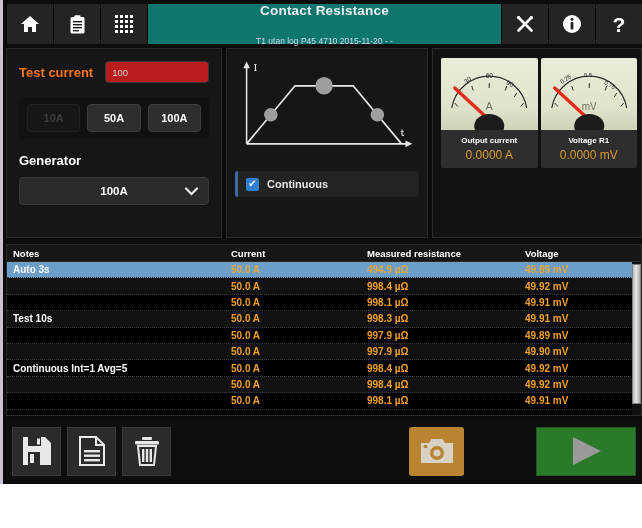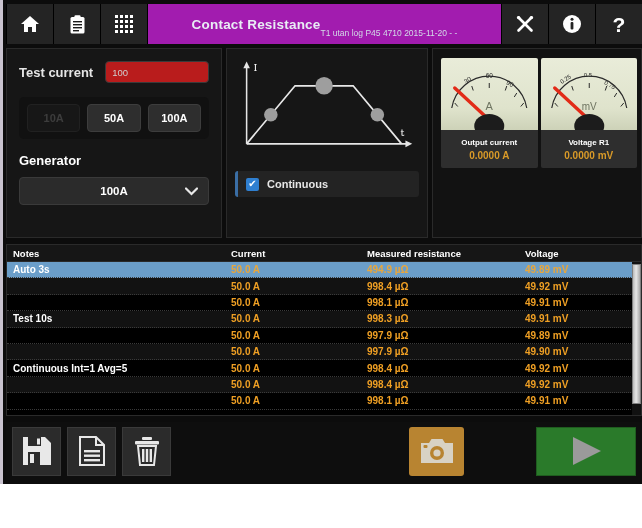--- a/index.html
+++ b/index.html
@@ -26,21 +26,21 @@
     position:absolute;left:3px;top:4px;width:636px;height:40px;
     background:#1b1b1b;display:flex;align-items:stretch;
   }
   .navbtn{
     width:46px;display:flex;align-items:center;justify-content:center;
     background:#242424;border-right:1px solid #000;
     color:#fff;
   }
   .navbtn:first-child{border-left:1px solid #000;}
   .title-area{
-    flex:1;background:#a21caf;display:flex;flex-direction:row;
+    flex:1;background:#0f766e;display:flex;flex-direction:column;
     align-items:center;justify-content:center;color:#e9edf5;
   }
   .title-main{font-size:13.5px;font-weight:600;letter-spacing:.2px;line-height:15px;}
   .title-sub{font-size:8.5px;margin-top:18px;color:#d3dae8;line-height:10px;}
   .rightbtn{
     width:46px;display:flex;align-items:center;justify-content:center;
     background:#242424;border-left:1px solid #000;color:#fff;
   }
   .icn{display:block;}
 
@@ -49,21 +49,21 @@
     position:absolute;left:3px;top:48px;width:636px;height:190px;
     display:flex;gap:4px;
   }
   .panel{background:#161616;border:1px solid #2a2a2a;box-sizing:border-box;}
   .panel-left{width:216px;padding:12px 12px 0 12px;}
   .panel-mid{width:202px;padding:8px;}
   .panel-right{flex:1;background:#121212;border:1px solid #2a2a2a;position:relative;}
 
   
   .row-tc{display:flex;align-items:center;gap:12px;}
-  .lbl{color:#e5e5e5;font-size:13px;font-weight:bold;}
+  .lbl{color:#f97316;font-size:13px;font-weight:bold;}
   .tc-input{
     flex:1;height:22px;background:#b91c1c;border:1px solid #3a3a3a;border-radius:4px;
     color:#cfcfcf;font-size:9.5px;display:flex;align-items:center;
     padding:0 6px;box-sizing:border-box;
   }
   .seg-wrap{
     margin-top:14px;background:#111;border-radius:5px;padding:7px 8px;
     display:flex;gap:7px;
   }
   .seg{
@@ -93,21 +93,21 @@
     color:#fff;font-size:10px;line-height:10px;
   }
   .cont-txt{margin-left:8px;color:#e6e6e6;font-size:11px;font-weight:bold;}
 
   
   .meters{position:absolute;left:8px;top:9px;width:196px;height:110px;display:flex;gap:3px;}
   .meter{flex:1;background:#1e1e1e;display:flex;flex-direction:column;border-radius:2px;overflow:hidden;}
   .dial{height:72px;background:linear-gradient(180deg,#e9ecd9 0%,#dfe3cc 70%,#cdd2b8 100%);position:relative;}
   .mfoot{flex:1;background:#2e2e2e;display:flex;flex-direction:column;align-items:center;justify-content:center;}
   .mname{color:#ffffff;font-size:8px;font-weight:bold;}
-  .mval{color:#d99a28;font-size:10px;font-weight:bold;margin-top:3px;}
+  .mval{color:#d99a28;font-size:12px;font-weight:normal;margin-top:3px;}
 
   
   .table{
     position:absolute;left:3px;top:244px;width:636px;height:172px;
     background:#000;border:1px solid #2a2a2a;box-sizing:border-box;overflow:hidden;
   }
   .thead{
     height:16px;background:#161616;display:flex;align-items:center;
     color:#fff;font-size:9.5px;font-weight:bold;border-bottom:1px solid #2a2a2a;
   }

